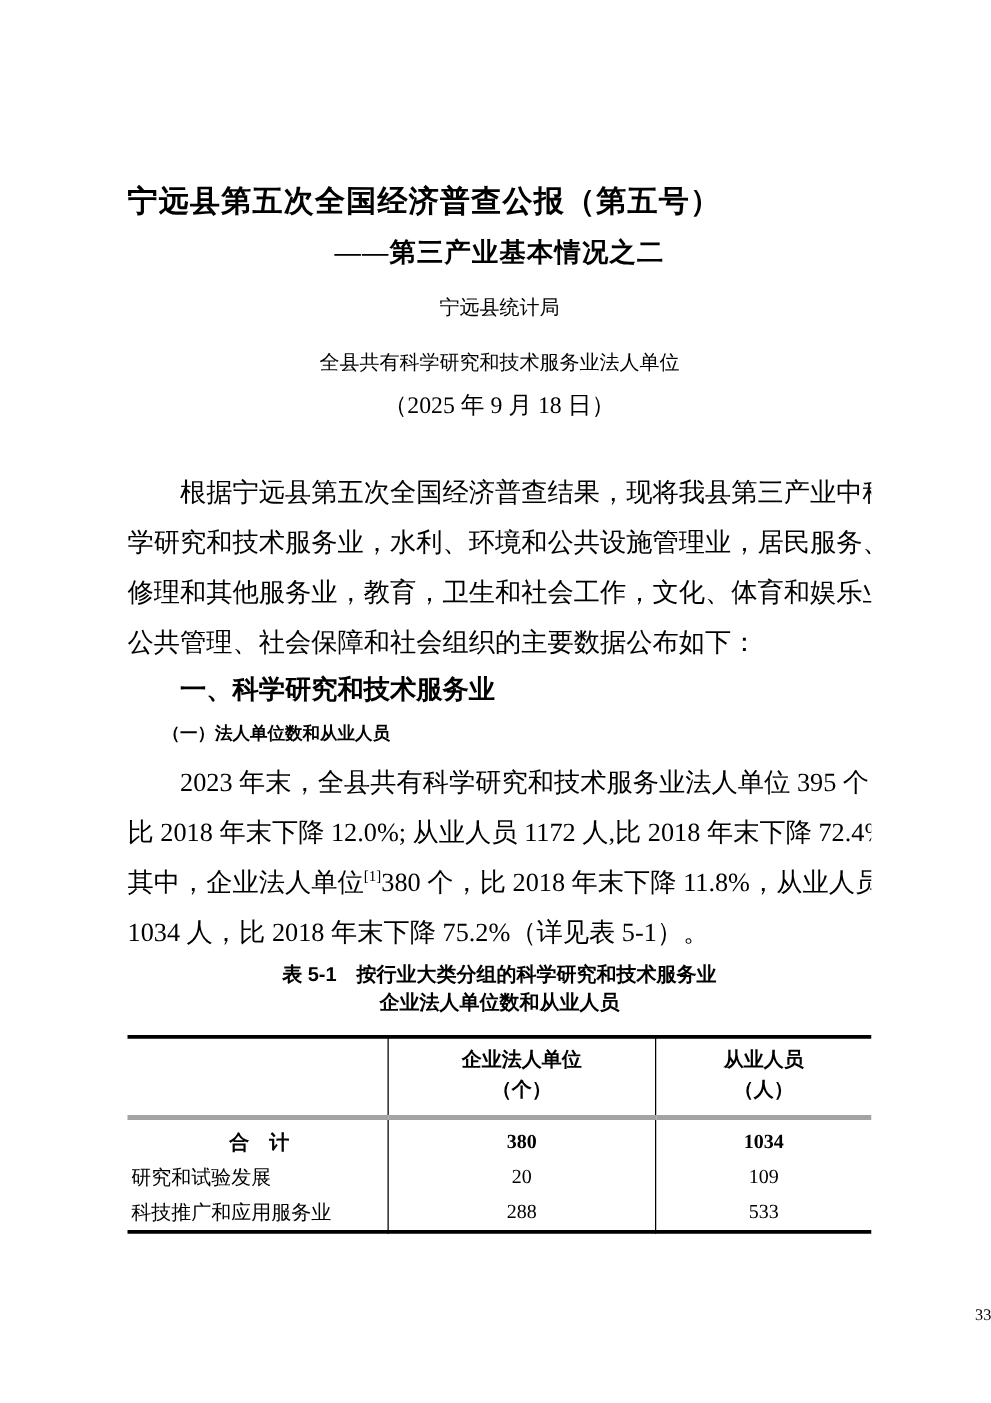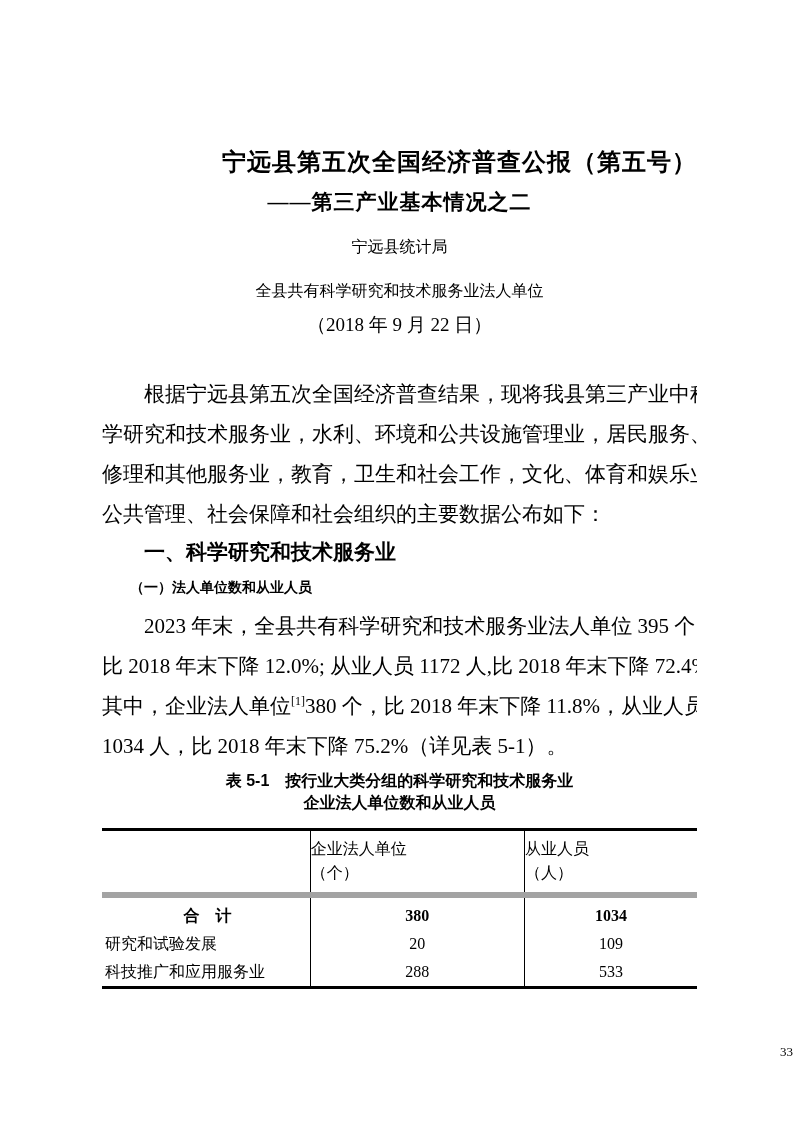--- a/index.html
+++ b/index.html
@@ -11,21 +11,21 @@
     background: #ffffff;
     color: #000000;
     padding: 146px 96px 0 102px;
     font-family: "Liberation Serif", "DejaVu Serif", serif;
     overflow: hidden;
   }
   .doc-title {
     font-family: "Liberation Sans", "DejaVu Sans", sans-serif;
     font-size: 24px;
     font-weight: bold;
-    text-align: right;
+    text-align: left;
     line-height: 32px;
     letter-spacing: 1px;
   }
   .subtitle {
     font-size: 21px;
     font-weight: bold;
     text-align: center;
     line-height: 28px;
     margin-top: 10px;
     letter-spacing: 1px;
@@ -90,25 +90,25 @@
   table.data-table col.c1 { width: 35%; }
   table.data-table col.c2 { width: 36%; }
   table.data-table col.c3 { width: 29%; }
   table.data-table th, table.data-table td {
     padding: 0;
     font-weight: normal;
   }
   table.data-table thead th {
     font-family: "Liberation Sans", "DejaVu Sans", sans-serif;
     font-size: 16px;
-    font-weight: normal;
-    text-align: left;
+    font-weight: bold;
+    text-align: center;
     line-height: 24px;
     padding: 6px 0 7px 0;
-    border-bottom: 6px solid #a3a3a3;
+    border-bottom: 4px solid #a3a3a3;
   }
   table.data-table thead th + th { border-left: 1px solid #000; }
   table.data-table tbody td {
     font-size: 16px;
     height: 28px;
     vertical-align: middle;
   }
   table.data-table tbody td + td {
     border-left: 1px solid #000;
     text-align: center;
@@ -134,21 +134,21 @@
 </style>
 </head>
 <body>
 
 <div class="page">
 
   <div class="doc-title">宁远县第五次全国经济普查公报（第五号）</div>
   <div class="subtitle">——第三产业基本情况之二</div>
   <div class="org-line">宁远县统计局</div>
   <div class="org-line">全县共有科学研究和技术服务业法人单位</div>
-  <div class="date-line">（2018 年 9 月 22 日）</div>
+  <div class="date-line">（2025 年 9 月 18 日）</div>
 
   <div class="body-text">
     <div class="para intro">
       <div class="line indent">根据宁远县第五次全国经济普查结果，现将我县第三产业中科</div>
       <div class="line">学研究和技术服务业，水利、环境和公共设施管理业，居民服务、</div>
       <div class="line">修理和其他服务业，教育，卫生和社会工作，文化、体育和娱乐业，</div>
       <div class="line last">公共管理、社会保障和社会组织的主要数据公布如下：</div>
     </div>
 
     <div class="heading-1">一、科学研究和技术服务业</div>

